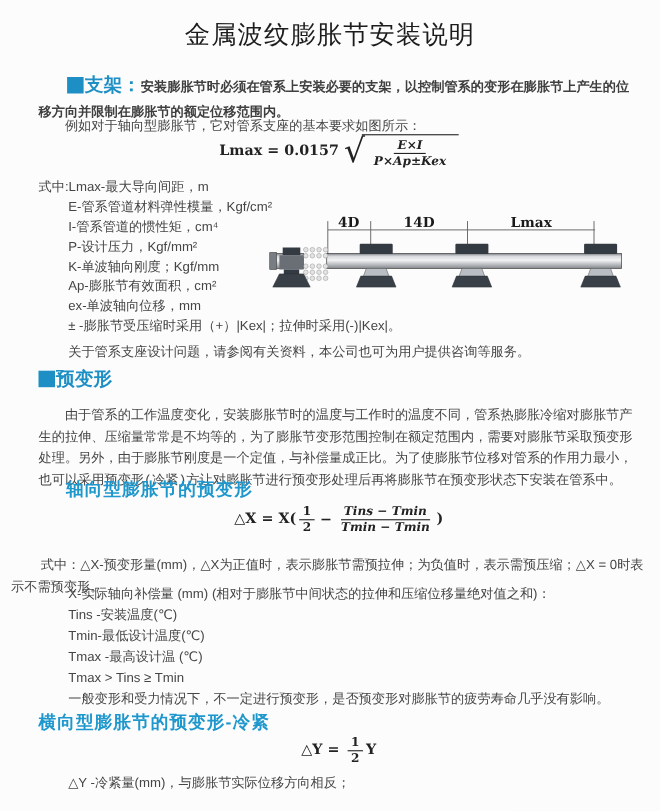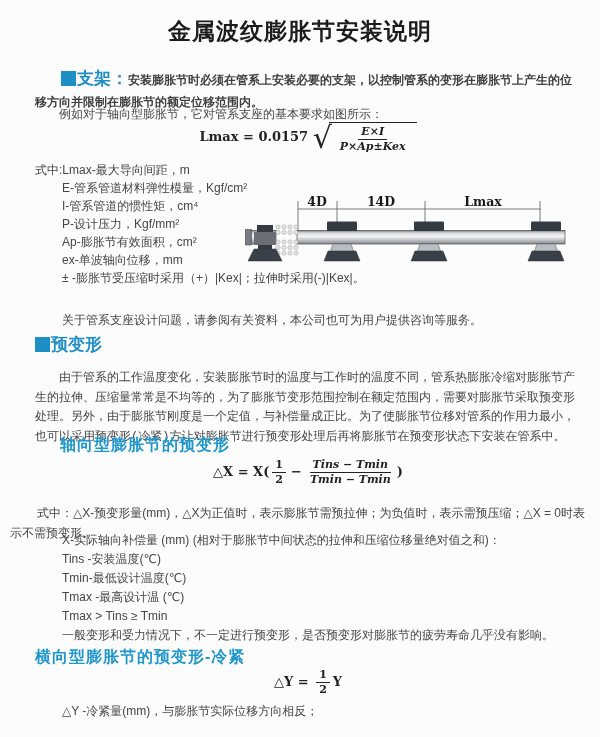--- a/index.html
+++ b/index.html
@@ -9,21 +9,21 @@
     width:600px;height:737px;
     background:#fcfcfc;
     overflow:hidden;
     font-family:"Liberation Sans","DejaVu Sans",sans-serif;
     color:#454545;
     font-size:12px;
   }
   .title{
     position:absolute;top:16px;left:0;right:0;
     text-align:center;
-    font-size:23px;font-weight:bold;color:#1c1c1c;
+    font-size:23px;font-weight:normal;color:#1c1c1c;
     letter-spacing:1px;
   }
   
   .marker{
     display:inline-block;width:15px;height:15px;
     background:#1d8fc4;vertical-align:-2px;margin-right:1px;
   }
   .sec-heading{color:#1d8fc4;font-size:17px;font-weight:bold;}
   .sub-heading{
     position:absolute;color:#1e97cd;font-size:16px;font-weight:bold;
@@ -90,20 +90,21 @@
           <span class="num">E×I</span>
           <span class="den">P×Ap±Kex</span>
         </span></span>
   </div>
 
   <div class="defs">
     <div class="def-line first">式中:Lmax-最大导向间距，m</div>
     <div class="def-line">E-管系管道材料弹性模量，Kgf/cm²</div>
     <div class="def-line">I-管系管道的惯性矩，cm⁴</div>
     <div class="def-line">P-设计压力，Kgf/mm²</div>
+    <div class="def-line">K-单波轴向刚度；Kgf/mm</div>
     <div class="def-line">Ap-膨胀节有效面积，cm²</div>
     <div class="def-line">ex-单波轴向位移，mm</div>
     <div class="def-line">± -膨胀节受压缩时采用（+）|Kex|；拉伸时采用(-)|Kex|。</div>
   </div>
 
   <div class="support-note">关于管系支座设计问题，请参阅有关资料，本公司也可为用户提供咨询等服务。</div>
 
   <svg class="diagram" width="350" height="95" viewBox="0 0 350 95">
     <defs>
       <linearGradient id="gpipe" x1="0" y1="0" x2="0" y2="1">

